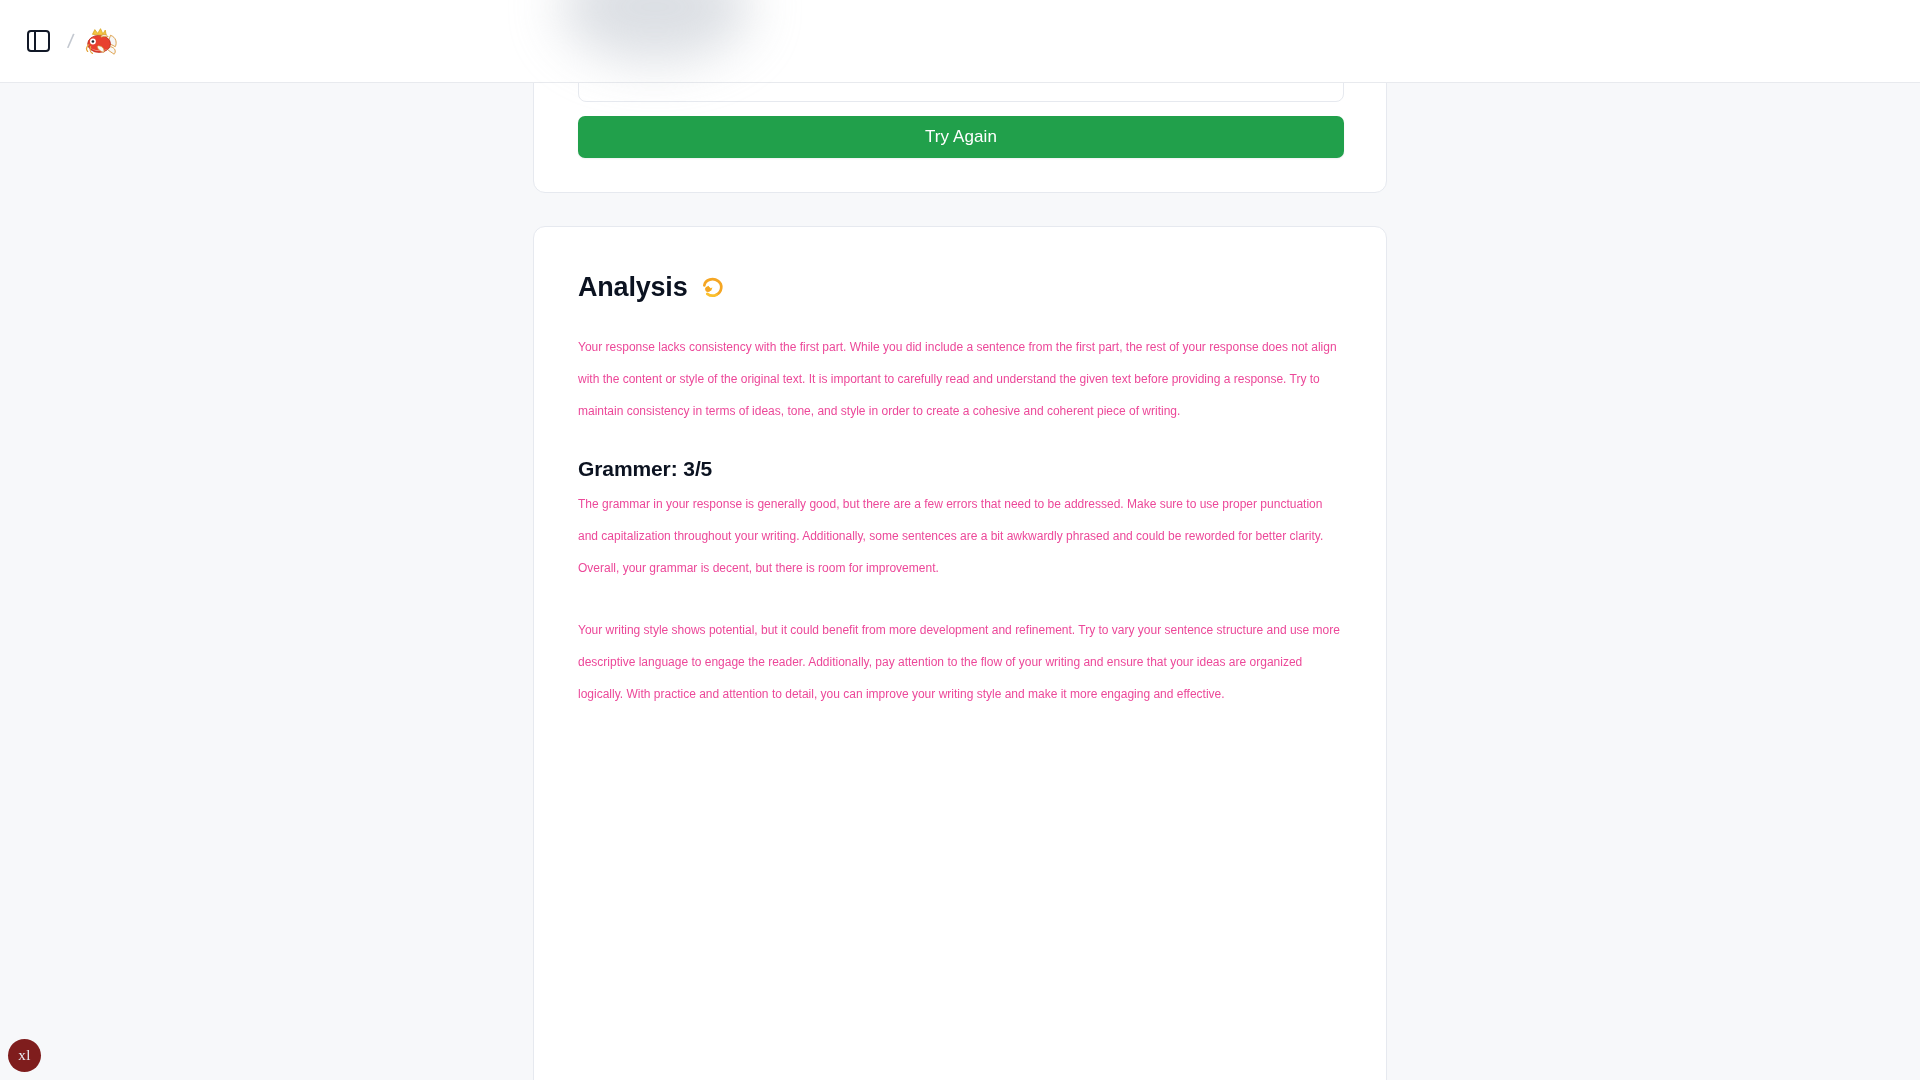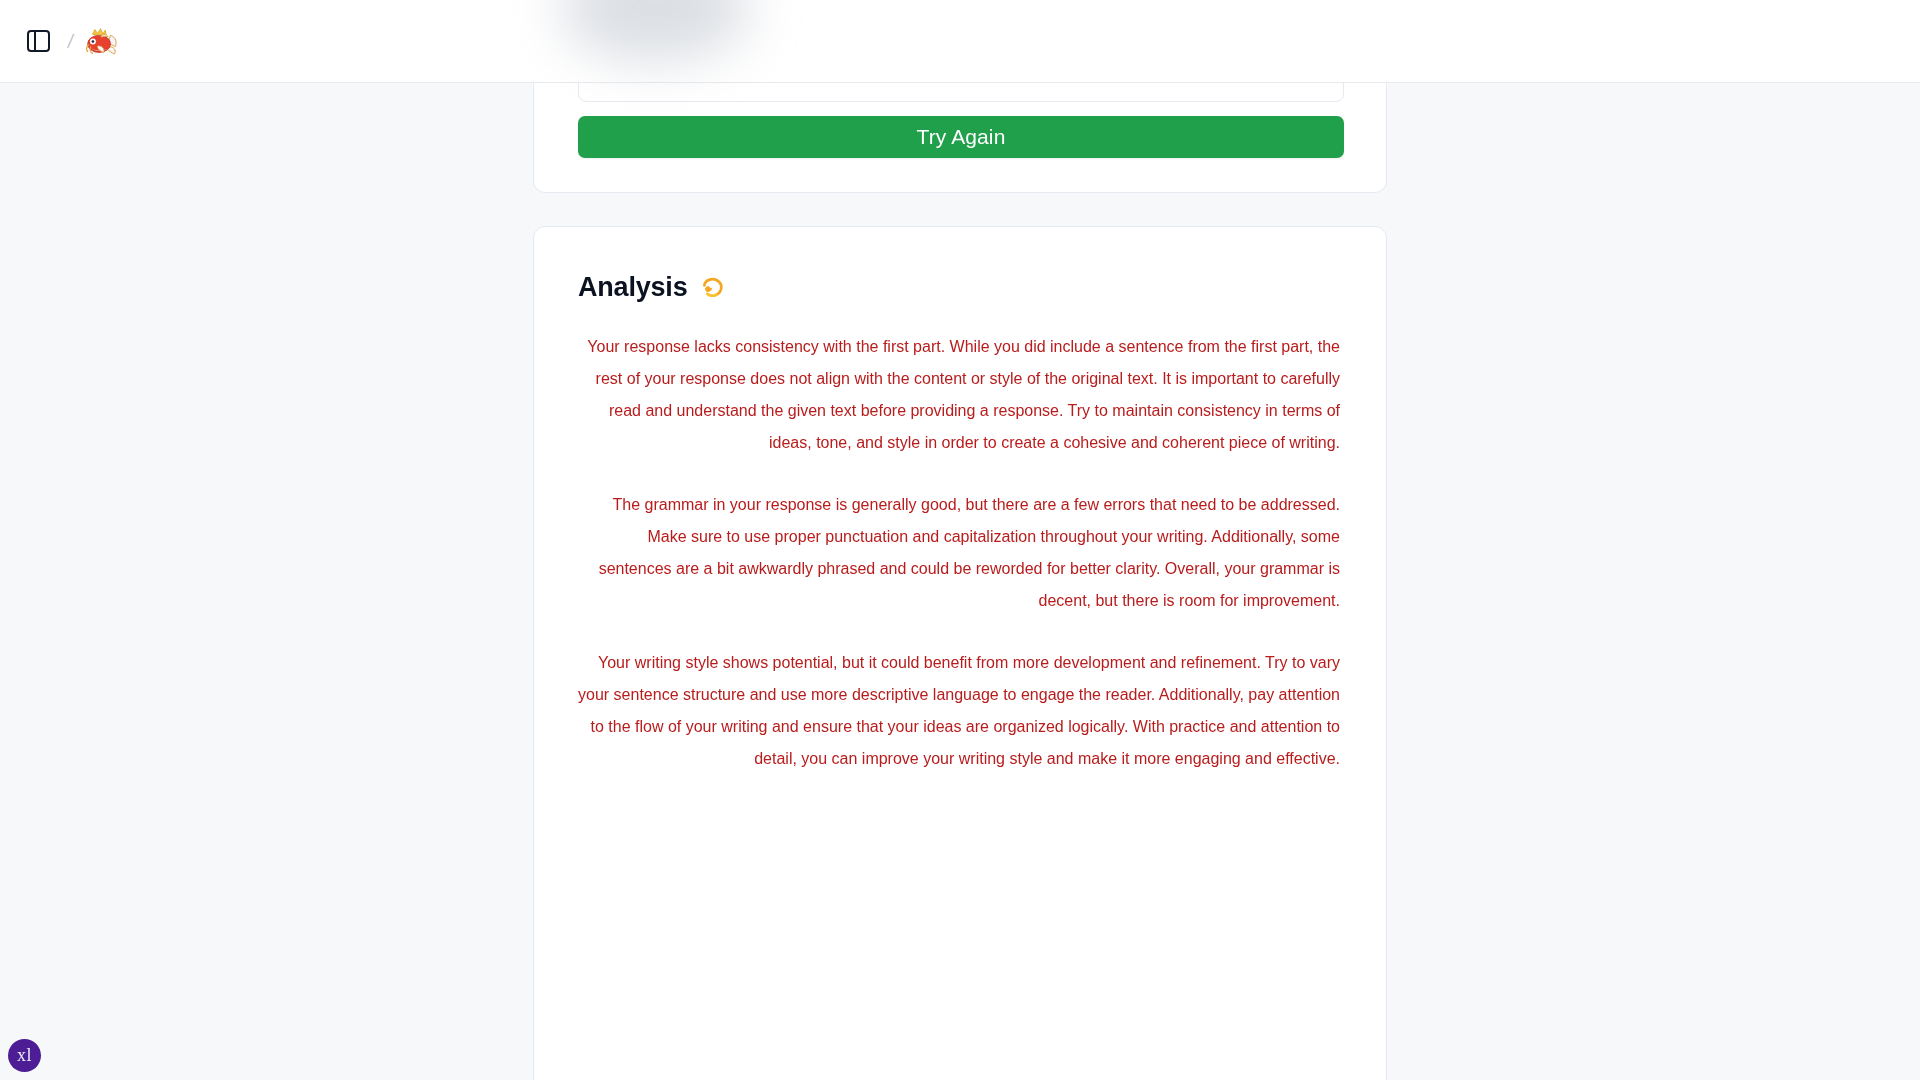--- a/index.html
+++ b/index.html
@@ -130,21 +130,21 @@
     position: absolute;
     left: 44px;
     top: 152px;
     width: 766px;
     height: 42px;
     background: #21a04b;
     color: #ffffff;
     border: none;
     border-radius: 7px;
     font-family: "Liberation Sans", sans-serif;
-    font-size: 21px;
+    font-size: 17px;
     letter-spacing: .1px;
     cursor: pointer;
     box-shadow: 0 1px 2px rgba(16,24,40,.07);
   }
 
   
   .card-analysis {
     top: 143px;
     width: 854px;
     min-height: 940px;
@@ -173,41 +173,40 @@
 
   .section-title {
     font-size: 21px;
     font-weight: bold;
     color: #0b1220;
     letter-spacing: -.1px;
     margin-bottom: 7px;
   }
 
   .section-body {
-    font-size: 16px;
+    font-size: 12px;
     line-height: 32px;
-    color: #b91c1c;
+    color: #ec4899;
     max-width: 762px;
-    text-align: right;
   }
 
   
   .corner-badge {
     position: absolute;
     left: 8px;
     bottom: 8px;
     width: 33px; height: 33px;
     border-radius: 50%;
-    background: #4c1d95;
+    background: #7f1d1d;
     color: #e8edf5;
     display: flex;
     align-items: center;
     justify-content: center;
     font-family: "Liberation Serif", serif;
-    font-size: 18px;
+    font-size: 15px;
     letter-spacing: .5px;
     cursor: pointer;
     z-index: 9;
   }
 </style>
 </head>
 <body>
 
 <div class="appbar">
   <div class="appbar-blur"></div>
@@ -266,20 +265,21 @@
           <circle cx="11.8" cy="18.2" r="3.2" fill="#f5a623"></circle>
         </svg>
       </span>
     </div>
 
     <div class="section">
       <div class="section-body">Your response lacks consistency with the first part. While you did include a sentence from the first part, the rest of your response does not align with the content or style of the original text. It is important to carefully read and understand the given text before providing a response. Try to maintain consistency in terms of ideas, tone, and style in order to create a cohesive and coherent piece of writing.</div>
     </div>
 
     <div class="section">
+      <div class="section-title">Grammer: 3/5</div>
       <div class="section-body">The grammar in your response is generally good, but there are a few errors that need to be addressed. Make sure to use proper punctuation and capitalization throughout your writing. Additionally, some sentences are a bit awkwardly phrased and could be reworded for better clarity. Overall, your grammar is decent, but there is room for improvement.</div>
     </div>
 
     <div class="section">
       <div class="section-body">Your writing style shows potential, but it could benefit from more development and refinement. Try to vary your sentence structure and use more descriptive language to engage the reader. Additionally, pay attention to the flow of your writing and ensure that your ideas are organized logically. With practice and attention to detail, you can improve your writing style and make it more engaging and effective.</div>
     </div>
 
   </div>
 </div>
 

